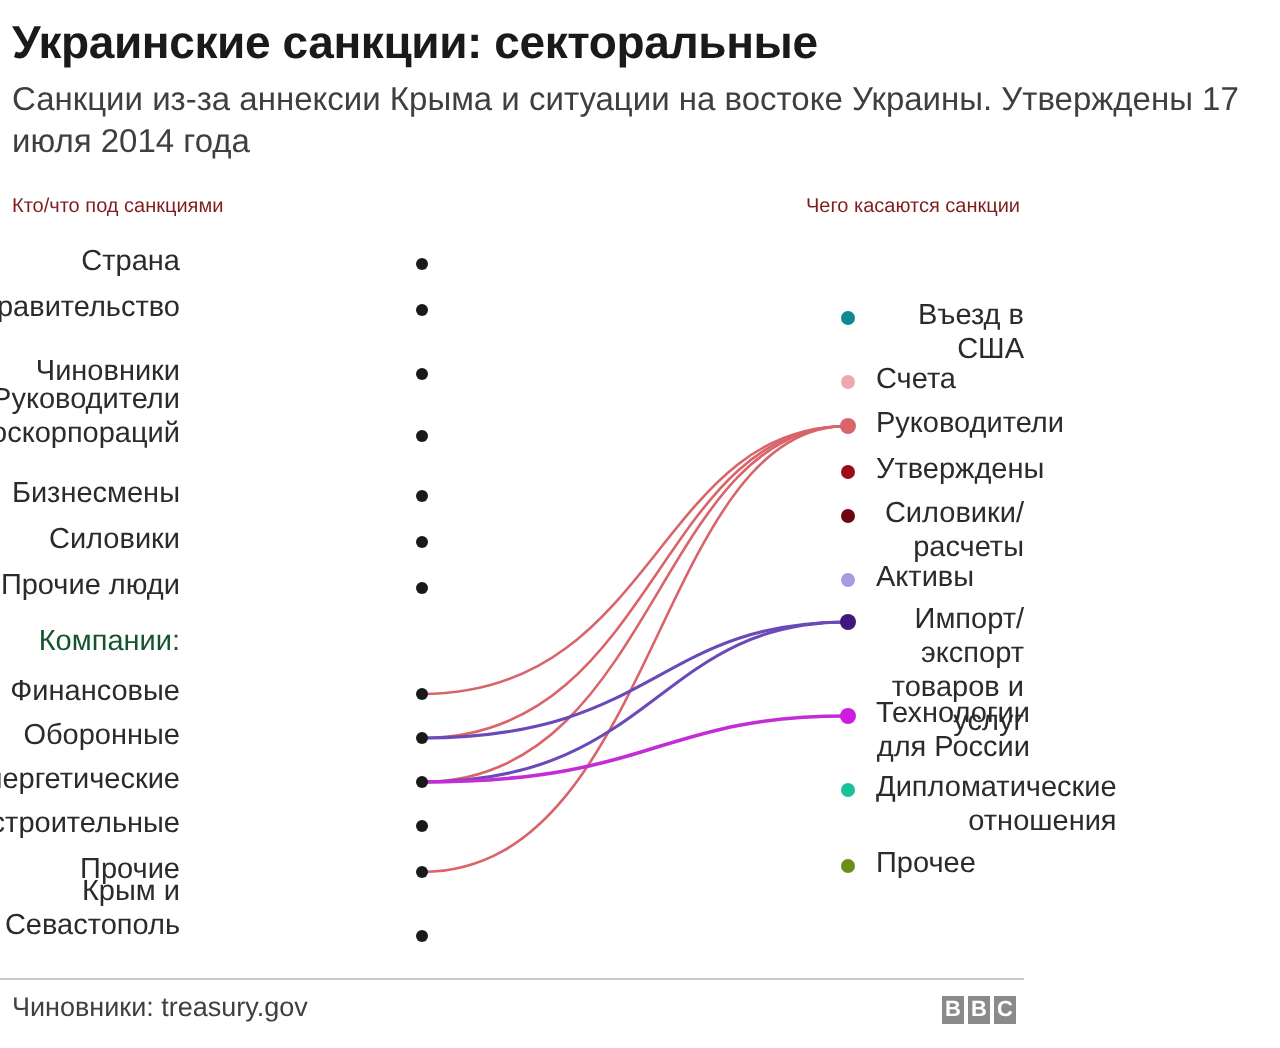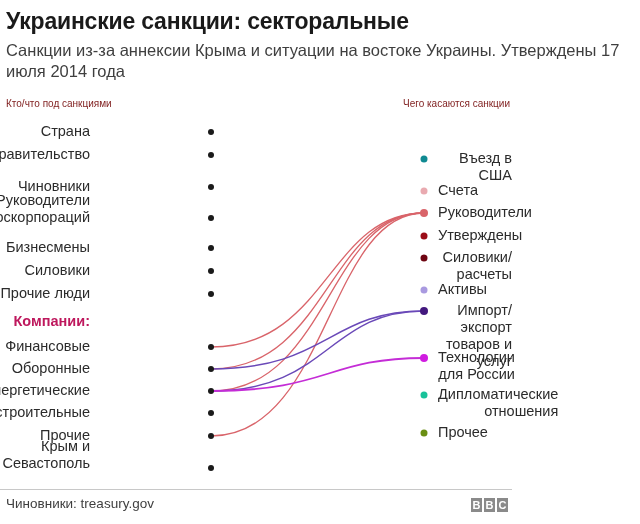--- a/index.html
+++ b/index.html
@@ -64,21 +64,21 @@
     white-space: pre-line;
   }
   .node.left {
     right: 422px;          
     text-align: right;
   }
   .node.right {
     left: 438px;
     text-align: right;
   }
-  .node.bold { font-weight: bold; color: #be185d; }
+  .node.bold { font-weight: normal; color: #14532d; }
 
   
   .dot {
     position: absolute;
     border-radius: 50%;
     transform: translate(-50%, -50%);
   }
 
   
   #links {

